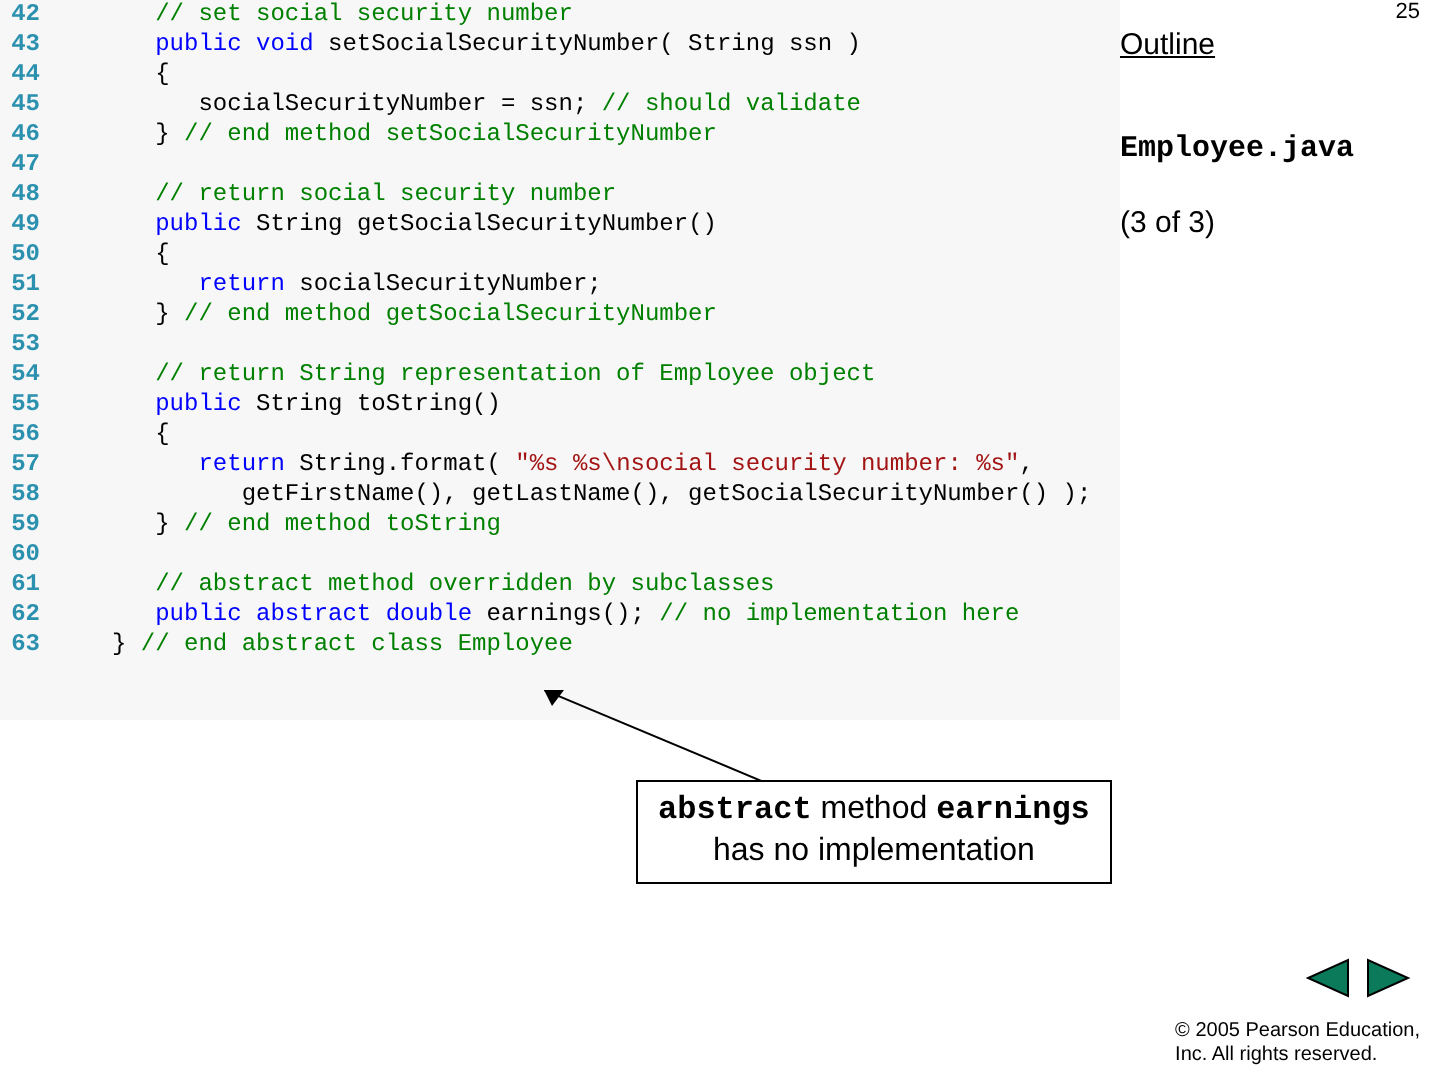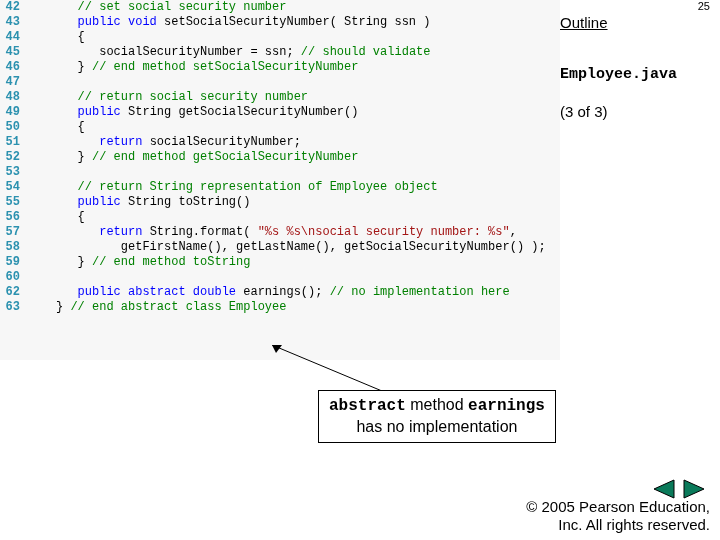--- a/index.html
+++ b/index.html
@@ -99,22 +99,22 @@
     right: 12px;
     bottom: 40px;
     display: flex;
     gap: 6px;
   }
   .nav-arrows svg { display: block; }
   .copyright {
     position: absolute;
     right: 10px;
     bottom: 6px;
-    font-size: 15px;
-    text-align: right;
+    font-size: 10px;
+    text-align: left;
     line-height: 1.2;
   }
 </style>
 </head>
 <body>
 
 <div class="code-area" id="code-area">
     <div class="code-line"><span class="lnum">42</span><span class="code">   <span class="c-cm">// set social security number</span></span></div>
     <div class="code-line"><span class="lnum">43</span><span class="code">   <span class="c-kw">public void</span><span> setSocialSecurityNumber( String ssn )</span></span></div>
     <div class="code-line"><span class="lnum">44</span><span class="code">   <span>{</span></span></div>
@@ -127,20 +127,21 @@
     <div class="code-line"><span class="lnum">51</span><span class="code">      <span class="c-kw">return</span><span> socialSecurityNumber;</span></span></div>
     <div class="code-line"><span class="lnum">52</span><span class="code">   <span>} </span><span class="c-cm">// end method getSocialSecurityNumber</span></span></div>
     <div class="code-line"><span class="lnum">53</span><span class="code"></span></div>
     <div class="code-line"><span class="lnum">54</span><span class="code">   <span class="c-cm">// return String representation of Employee object</span></span></div>
     <div class="code-line"><span class="lnum">55</span><span class="code">   <span class="c-kw">public</span><span> String toString()</span></span></div>
     <div class="code-line"><span class="lnum">56</span><span class="code">   <span>{</span></span></div>
     <div class="code-line"><span class="lnum">57</span><span class="code">      <span class="c-kw">return</span><span> String.format( </span><span class="c-str">"%s %s\nsocial security number: %s"</span><span>,</span></span></div>
     <div class="code-line"><span class="lnum">58</span><span class="code">         <span>getFirstName(), getLastName(), getSocialSecurityNumber() );</span></span></div>
     <div class="code-line"><span class="lnum">59</span><span class="code">   <span>} </span><span class="c-cm">// end method toString</span></span></div>
     <div class="code-line"><span class="lnum">60</span><span class="code"></span></div>
+    <div class="code-line"><span class="lnum">61</span><span class="code">   <span class="c-cm">// abstract method overridden by subclasses</span></span></div>
     <div class="code-line"><span class="lnum">62</span><span class="code">   <span class="c-kw">public abstract double</span><span> earnings(); </span><span class="c-cm">// no implementation here</span></span></div>
     <div class="code-line"><span class="lnum">63</span><span class="code"><span>} </span><span class="c-cm">// end abstract class Employee</span></span></div>
   </div>
 
 <div class="slide-num">25</div>
 
 <div class="right-panel">
   <div class="outline">Outline</div>
   <div class="filename">Employee.java</div>
   <div class="file-part">(3 of 3)</div>

